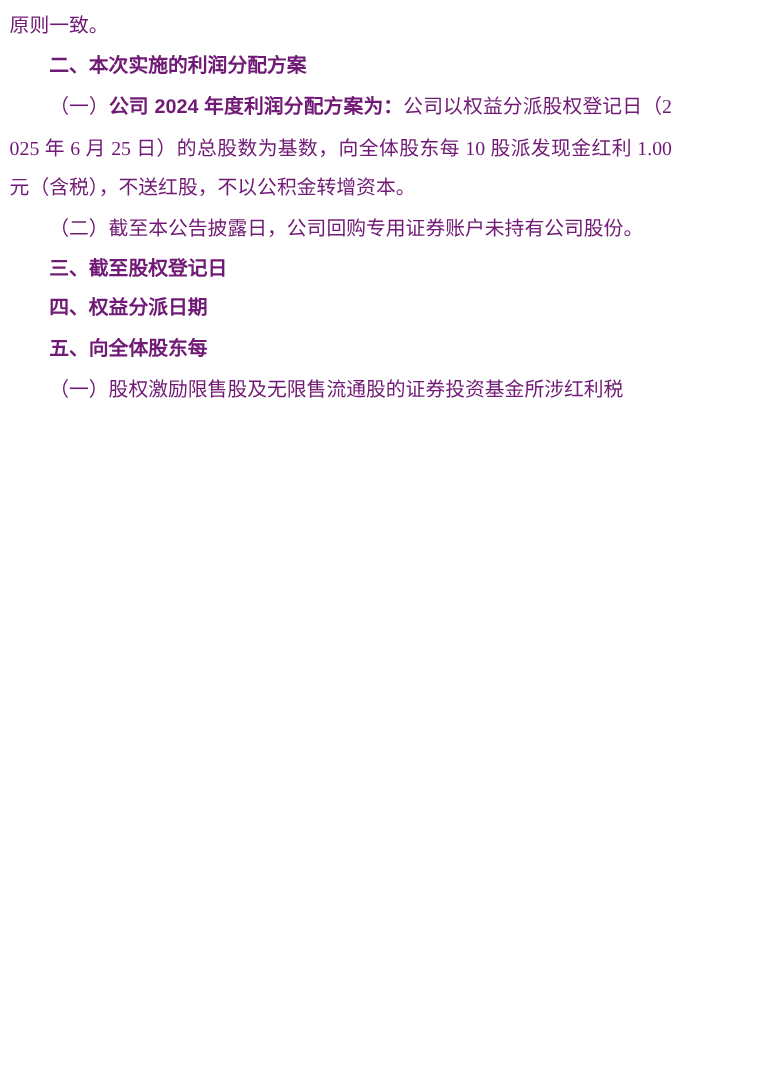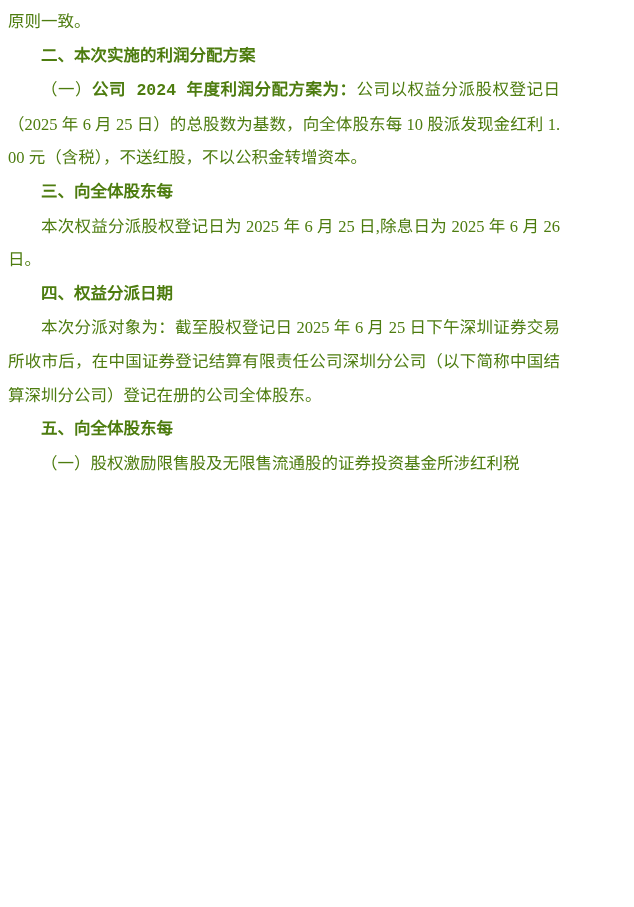--- a/index.html
+++ b/index.html
@@ -7,52 +7,51 @@
     padding: 0;
     background: #ffffff;
   }
   .page {
     position: relative;
     width: 568px;
     height: 907px;
     box-sizing: border-box;
     padding: 5px 8px 0 8px;
     background: #ffffff;
-    color: #4d7c0f;
+    color: #701a75;
     overflow: hidden;
     font-family: "Liberation Serif", "DejaVu Serif", serif;
     font-size: 16.5px;
   }
   .block {
     margin: 0;
     line-height: 33.6px;
     text-align: justify;
     text-justify: inter-ideograph;
     word-break: break-all;
   }
   .indent { text-indent: 2em; }
   .no-indent { text-indent: 0; }
   .heading {
     font-family: "Liberation Sans", "DejaVu Sans", sans-serif;
     font-weight: bold;
   }
   .seg { font-weight: inherit; }
   .bold-seg {
-    font-family: Liberation Mono, monospace;
+    font-family: Liberation Sans, sans-serif;
     font-weight: bold;
   }
 </style>
 </head>
 <body>
 
 <div class="page">
   <div>
       <div class="block no-indent"><span class="seg">原则一致。</span></div>
       <div class="block heading indent"><span class="seg bold-seg">二、本次实施的利润分配方案</span></div>
       <div class="block indent"><span class="seg">（一）</span><span class="seg bold-seg">公司 2024 年度利润分配方案为：</span><span class="seg">公司以权益分派股权登记日（2025 年 6 月 25 日）的总股数为基数，向全体股东每 10 股派发现金红利 1.00 元（含税），不送红股，不以公积金转增资本。</span></div>
-      <div class="block heading indent"><span class="seg bold-seg">三、向全体股东每</span></div>
-      <div class="block indent"><span class="seg">本次权益分派股权登记日为 2025 年 6 月 25 日,除息日为 2025 年 6 月 26 日。</span></div>
+      <div class="block indent"><span class="seg">（二）截至本公告披露日，公司回购专用证券账户未持有公司股份。</span></div>
+      <div class="block heading indent"><span class="seg bold-seg">三、截至股权登记日</span></div>
       <div class="block heading indent"><span class="seg bold-seg">四、权益分派日期</span></div>
-      <div class="block indent"><span class="seg">本次分派对象为：截至股权登记日 2025 年 6 月 25 日下午深圳证券交易所收市后，在中国证券登记结算有限责任公司深圳分公司（以下简称中国结算深圳分公司）登记在册的公司全体股东。</span></div>
       <div class="block heading indent"><span class="seg bold-seg">五、向全体股东每</span></div>
       <div class="block indent"><span class="seg">（一）股权激励限售股及无限售流通股的证券投资基金所涉红利税</span></div>
     </div>
 </div>
 
 </body></html>

